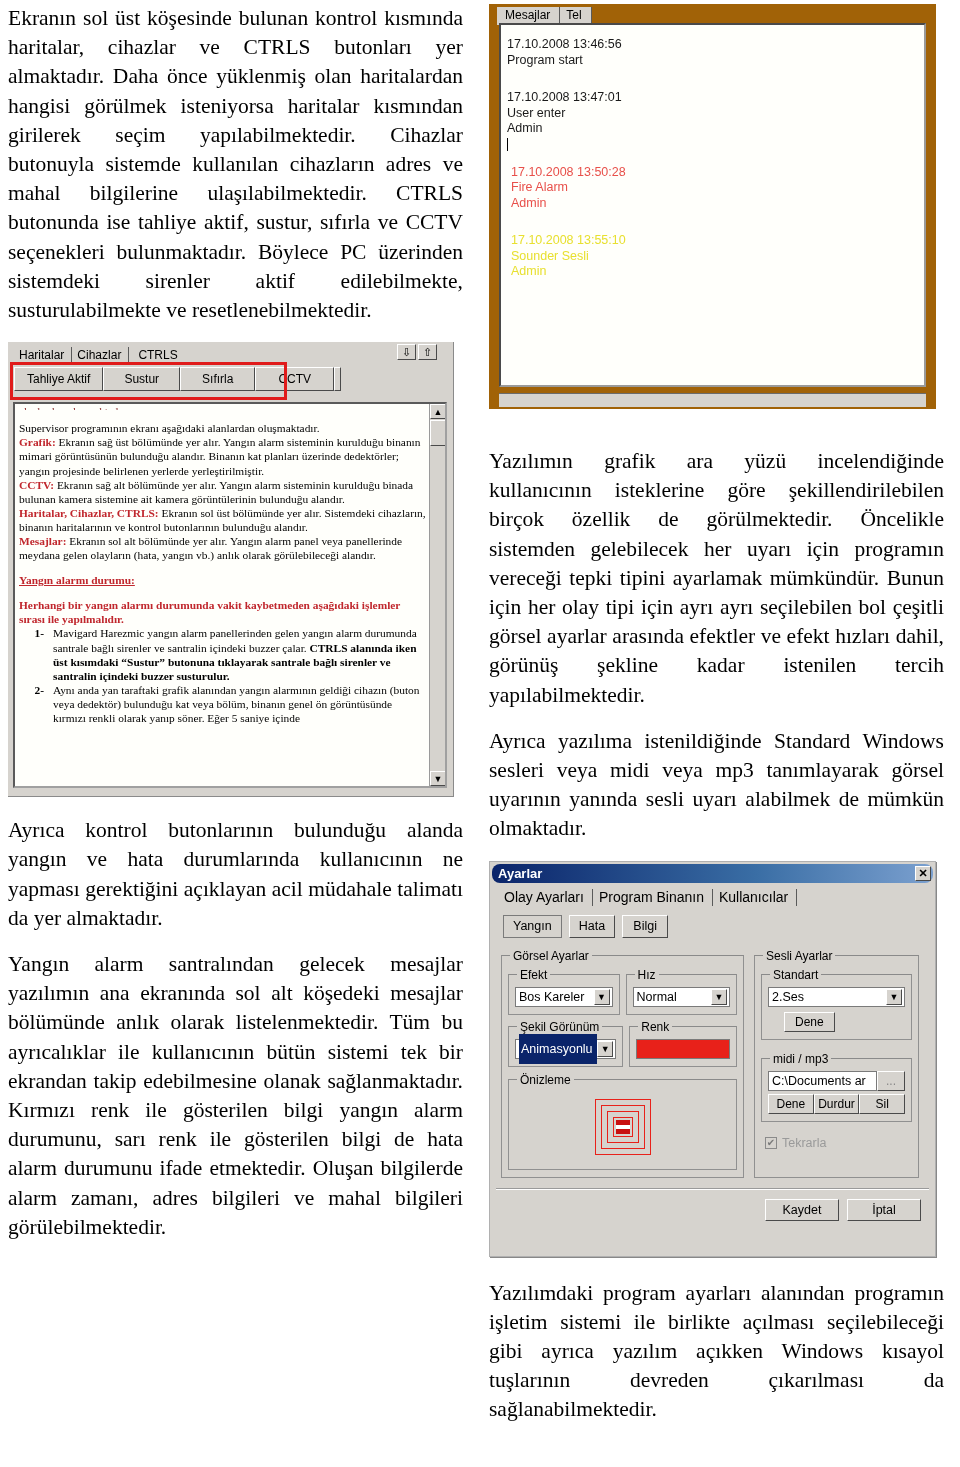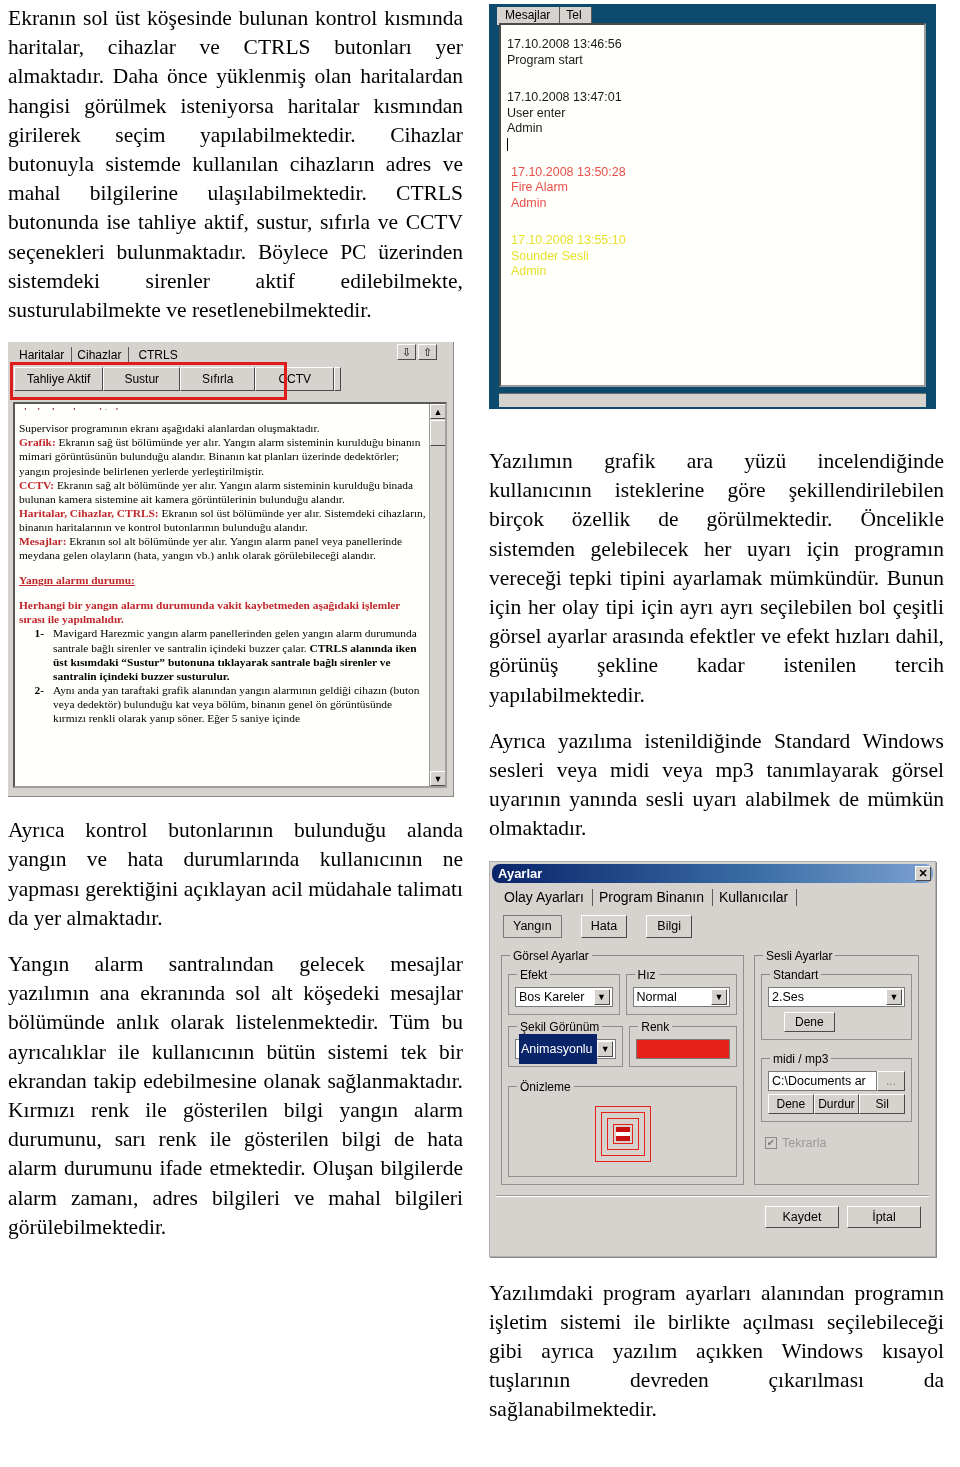--- a/index.html
+++ b/index.html
@@ -22,21 +22,21 @@
     text-justify: inter-word;
     margin: 0 0 17px 0;
     hyphens: manual;
   }
 
   
   .shot { font-family: "Liberation Sans", sans-serif; color:#000; }
 
   
   .msgshot { width: 447px; height: 405px; position: relative;
-             background: #0c4a6e; }
+             background: #a16207; }
   .msg-tabstrip { position:absolute; left:8px; top:2px; height:19px;
                   display:flex; align-items:flex-end; }
   .msg-tab { font-size:12px; padding:1px 9px 2px 6px; background:#d6d3ce;
              border-right:1px solid #5a5a5a; line-height:15px; white-space:nowrap;}
   .msg-tab.first { padding-left:8px; }
   .msg-tab.blank { width:22px; padding:0; }
   .msg-body { position:absolute; left:10px; top:19px; right:10px; bottom:22px;
               background:#fffffb; border:2px solid #4a4a4a;
               border-right-color:#9a9a9a; border-bottom-color:#9a9a9a;
               padding:12px 0 0 6px; overflow:hidden; }
@@ -107,21 +107,21 @@
                padding-left:6px; display:flex; align-items:center;border-radius:8px; }
   .dlg-title span.t { flex:1; }
   .x-btn { width:16px; height:15px; margin-right:2px; background:#d6d3ce; color:#000;
            font-size:11px; font-weight:bold; line-height:13px; text-align:center;
            border-top:1px solid #fff; border-left:1px solid #fff;
            border-right:1px solid #4a4a4a; border-bottom:1px solid #4a4a4a; }
   .dlg-tabs { display:flex; align-items:flex-end; margin:5px 0 0 7px; height:18px; }
   .dlg-tab { font-size:14px; line-height:15px; padding:1px 8px 1px 6px;
              border-right:1px solid #5a5a5a; white-space:nowrap;text-align:right; }
   .dlg-tab.sel { padding-left:7px; }
-  .evt-btns { display:flex; gap:19px; margin:9px 0 0 13px; }
+  .evt-btns { display:flex; gap:7px; margin:9px 0 0 13px; }
   .evt-btn { min-width:46px; height:23px; background:#d6d3ce; font-size:12.5px;
              line-height:21px; text-align:center; padding:0 9px;
              border-top:1px solid #fff; border-left:1px solid #fff;
              border-right:1px solid #4a4a4a; border-bottom:1px solid #4a4a4a; }
   .evt-btn.sel { border:1px solid #7a7a7a; }
   .dlg-main { display:flex; margin:11px 10px 0 11px; gap:10px; }
   fieldset.gb { border:1px solid #909090; border-top-color:#8a8a8a; margin:0;
                 padding:5px 6px 7px 6px; position:relative; }
   fieldset.gb > legend { font-size:12px; padding:0 3px; margin-left:2px; }
   .gb-left { width:243px; }
@@ -310,21 +310,21 @@
                 <div class="combo">
                   <span class="val selected">Animasyonlu</span>
                   <span class="arr">▼</span>
                 </div>
               </fieldset>
               <fieldset class="gb" style="flex:1">
                 <legend>Renk</legend>
                 <div class="swatch"></div>
               </fieldset>
             </div>
-            <fieldset class="gb" style="margin-top:13px">
+            <fieldset class="gb" style="margin-top:6px">
               <legend>Önizleme</legend>
               <div class="prev-box">
                 <div class="prev-icon">
                   <span class="ring r1"></span>
                     <span class="ring r2"></span>
                   <span class="ring r3"></span>
                     <span class="ring r4"></span>
                   <span class="prev-core">
                       <i></i>
                     </span>

